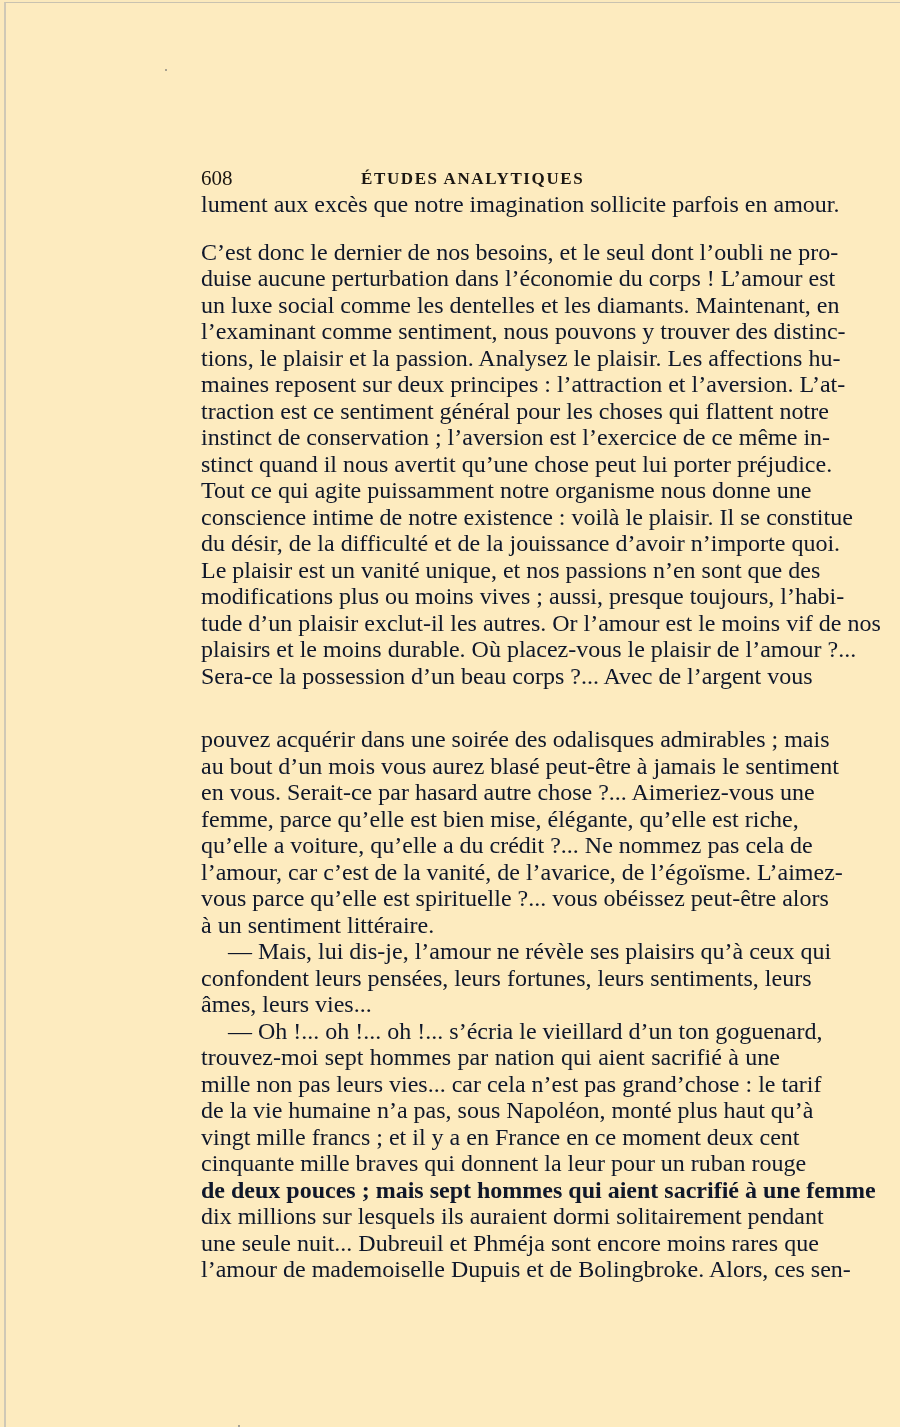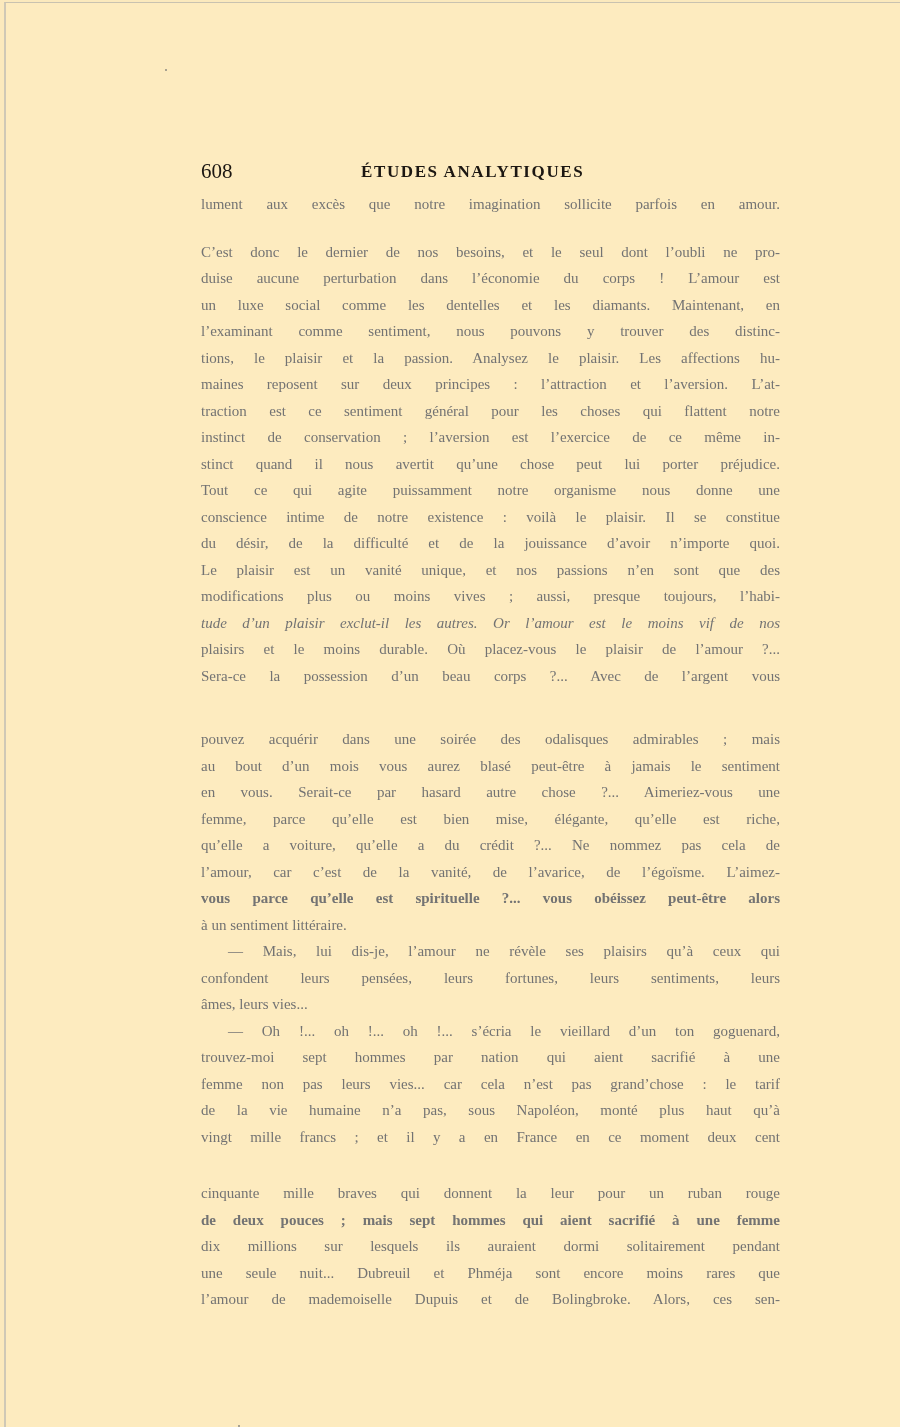--- a/index.html
+++ b/index.html
@@ -27,21 +27,21 @@
     .speck {
       position: absolute;
       width: 2px;
       height: 2px;
       border-radius: 50%;
       background: #8d8a80;
     }
     .header {
       position: absolute;
       left: 201px;
-      top: 158px;
+      top: 165px;
       width: 580px;
       height: 26px;
       font-family: "Liberation Serif", serif;
       color: #1c1712;
     }
     .page-number {
       position: absolute;
       left: 0;
       top: 0;
       font-size: 21px;
@@ -55,23 +55,23 @@
       font-weight: bold;
       letter-spacing: 1.6px;
       line-height: 24px;
     }
     .text-block {
       position: absolute;
       left: 201px;
       top: 191px;
       width: 579px;
       font-family: "Liberation Serif", serif;
-      font-size: 15px;
+      font-size: 24px;
       line-height: 26.5px;
-      color: #737373;
+      color: #0f172a;
       font-stretch: condensed;
     }
     .line {
       display: block;
       white-space: nowrap;
       text-align: justify;
       text-align-last: justify;
       height: 26.5px;
       transform-origin: left center;
     }
@@ -104,37 +104,37 @@
     <span class="line" style="display: block; width: auto;">tions, le plaisir et la passion. Analysez le plaisir. Les affections hu-</span>
     <span class="line" style="display: block; width: auto;">maines reposent sur deux principes : l’attraction et l’aversion. L’at-</span>
     <span class="line" style="display: block; width: auto;">traction est ce sentiment général pour les choses qui flattent notre</span>
     <span class="line" style="display: block; width: auto;">instinct de conservation ; l’aversion est l’exercice de ce même in-</span>
     <span class="line" style="display: block; width: auto;">stinct quand il nous avertit qu’une chose peut lui porter préjudice.</span>
     <span class="line" style="display: block; width: auto;">Tout ce qui agite puissamment notre organisme nous donne une</span>
     <span class="line" style="display: block; width: auto;">conscience intime de notre existence : voilà le plaisir. Il se constitue</span>
     <span class="line" style="display: block; width: auto;">du désir, de la difficulté et de la jouissance d’avoir n’importe quoi.</span>
     <span class="line" style="display: block; width: auto;">Le plaisir est un vanité unique, et nos passions n’en sont que des</span>
     <span class="line" style="display: block; width: auto;">modifications plus ou moins vives ; aussi, presque toujours, l’habi-</span>
-    <span class="line" style="display: block; width: auto; font-style: italic;">tude d’un plaisir exclut-il les autres. Or l’amour est le moins vif de nos</span>
+    <span class="line" style="display: block; width: auto;">tude d’un plaisir exclut-il les autres. Or l’amour est le moins vif de nos</span>
     <span class="line" style="display: block; width: auto;">plaisirs et le moins durable. Où placez-vous le plaisir de l’amour ?...</span>
     <span class="line" style="display: block; width: auto;">Sera-ce la possession d’un beau corps ?... Avec de l’argent vous</span>
     <span class="line" style="display: block; width: auto; margin-top: 37px;">pouvez acquérir dans une soirée des odalisques admirables ; mais</span>
     <span class="line" style="display: block; width: auto;">au bout d’un mois vous aurez blasé peut-être à jamais le sentiment</span>
     <span class="line" style="display: block; width: auto;">en vous. Serait-ce par hasard autre chose ?... Aimeriez-vous une</span>
     <span class="line" style="display: block; width: auto;">femme, parce qu’elle est bien mise, élégante, qu’elle est riche,</span>
     <span class="line" style="display: block; width: auto;">qu’elle a voiture, qu’elle a du crédit ?... Ne nommez pas cela de</span>
     <span class="line" style="display: block; width: auto;">l’amour, car c’est de la vanité, de l’avarice, de l’égoïsme. L’aimez-</span>
-    <span class="line" style="display: block; width: auto; font-weight: bold;">vous parce qu’elle est spirituelle ?... vous obéissez peut-être alors</span>
+    <span class="line" style="display: block; width: auto;">vous parce qu’elle est spirituelle ?... vous obéissez peut-être alors</span>
     <span class="line last" style="display: block; width: auto;">à un sentiment littéraire.</span>
     <span class="line indent" style="display: block; width: auto;">— Mais, lui dis-je, l’amour ne révèle ses plaisirs qu’à ceux qui</span>
     <span class="line" style="display: block; width: auto;">confondent leurs pensées, leurs fortunes, leurs sentiments, leurs</span>
     <span class="line last" style="display: block; width: auto;">âmes, leurs vies...</span>
     <span class="line indent" style="display: block; width: auto;">— Oh !... oh !... oh !... s’écria le vieillard d’un ton goguenard,</span>
     <span class="line" style="display: block; width: auto;">trouvez-moi sept hommes par nation qui aient sacrifié à une</span>
-    <span class="line" style="display: block; width: auto;">femme non pas leurs vies... car cela n’est pas grand’chose : le tarif</span>
+    <span class="line" style="display: block; width: auto;">mille non pas leurs vies... car cela n’est pas grand’chose : le tarif</span>
     <span class="line" style="display: block; width: auto;">de la vie humaine n’a pas, sous Napoléon, monté plus haut qu’à</span>
     <span class="line" style="display: block; width: auto;">vingt mille francs ; et il y a en France en ce moment deux cent</span>
-    <span class="line" style="display: block; width: auto; margin-top: 30px;">cinquante mille braves qui donnent la leur pour un ruban rouge</span>
+    <span class="line" style="display: block; width: auto;">cinquante mille braves qui donnent la leur pour un ruban rouge</span>
     <span class="line" style="display: block; width: auto; font-weight: bold;">de deux pouces ; mais sept hommes qui aient sacrifié à une femme</span>
     <span class="line" style="display: block; width: auto;">dix millions sur lesquels ils auraient dormi solitairement pendant</span>
     <span class="line" style="display: block; width: auto;">une seule nuit... Dubreuil et Phméja sont encore moins rares que</span>
     <span class="line" style="display: block; width: auto;">l’amour de mademoiselle Dupuis et de Bolingbroke. Alors, ces sen-</span>
   </div>
 
 </body></html>

